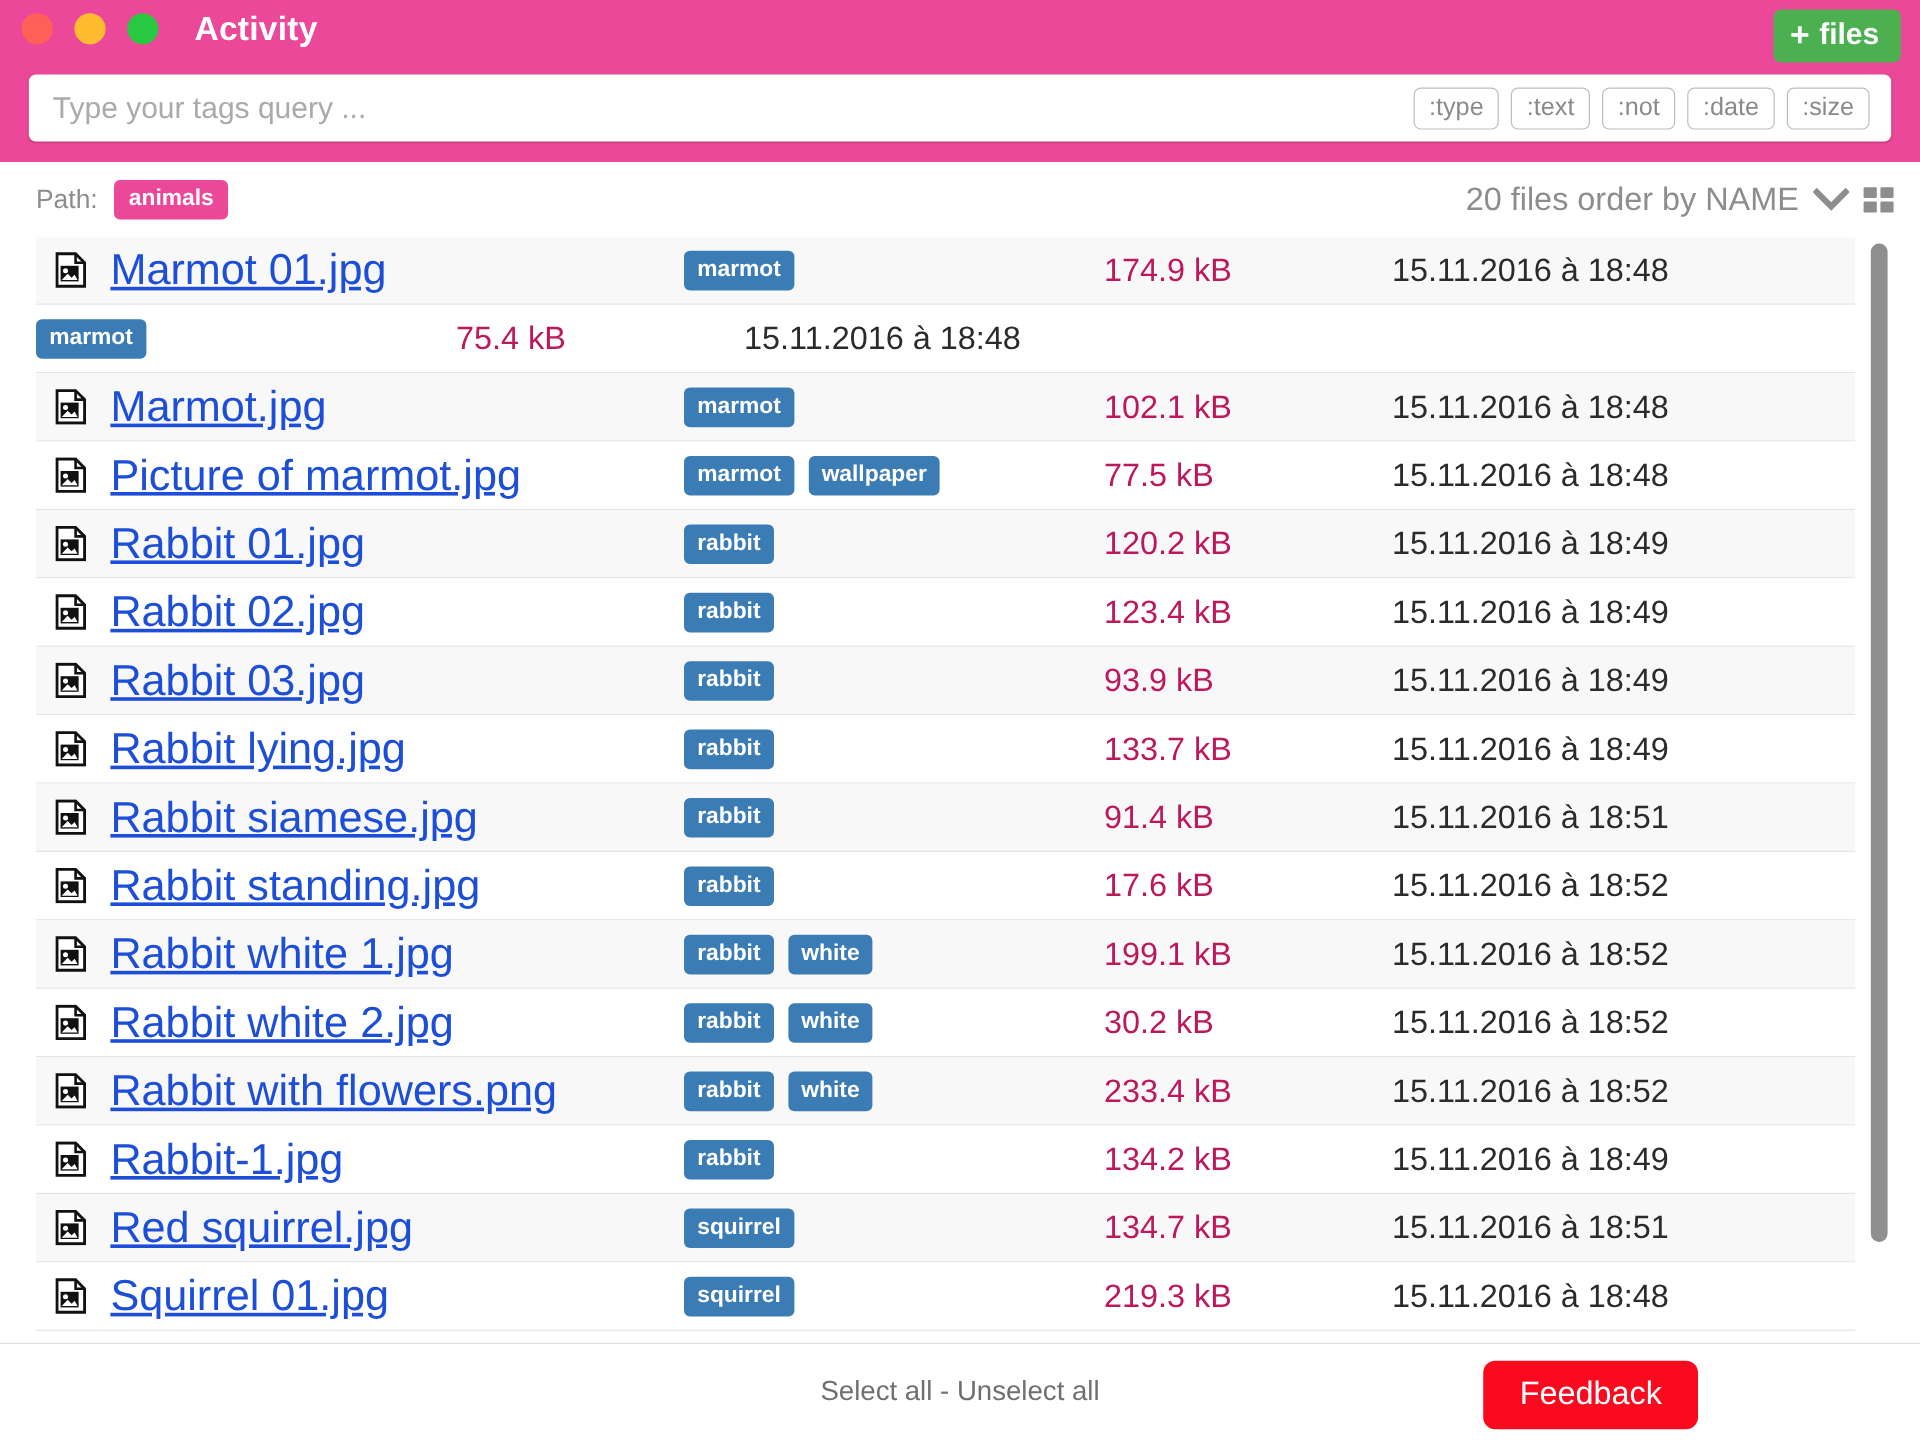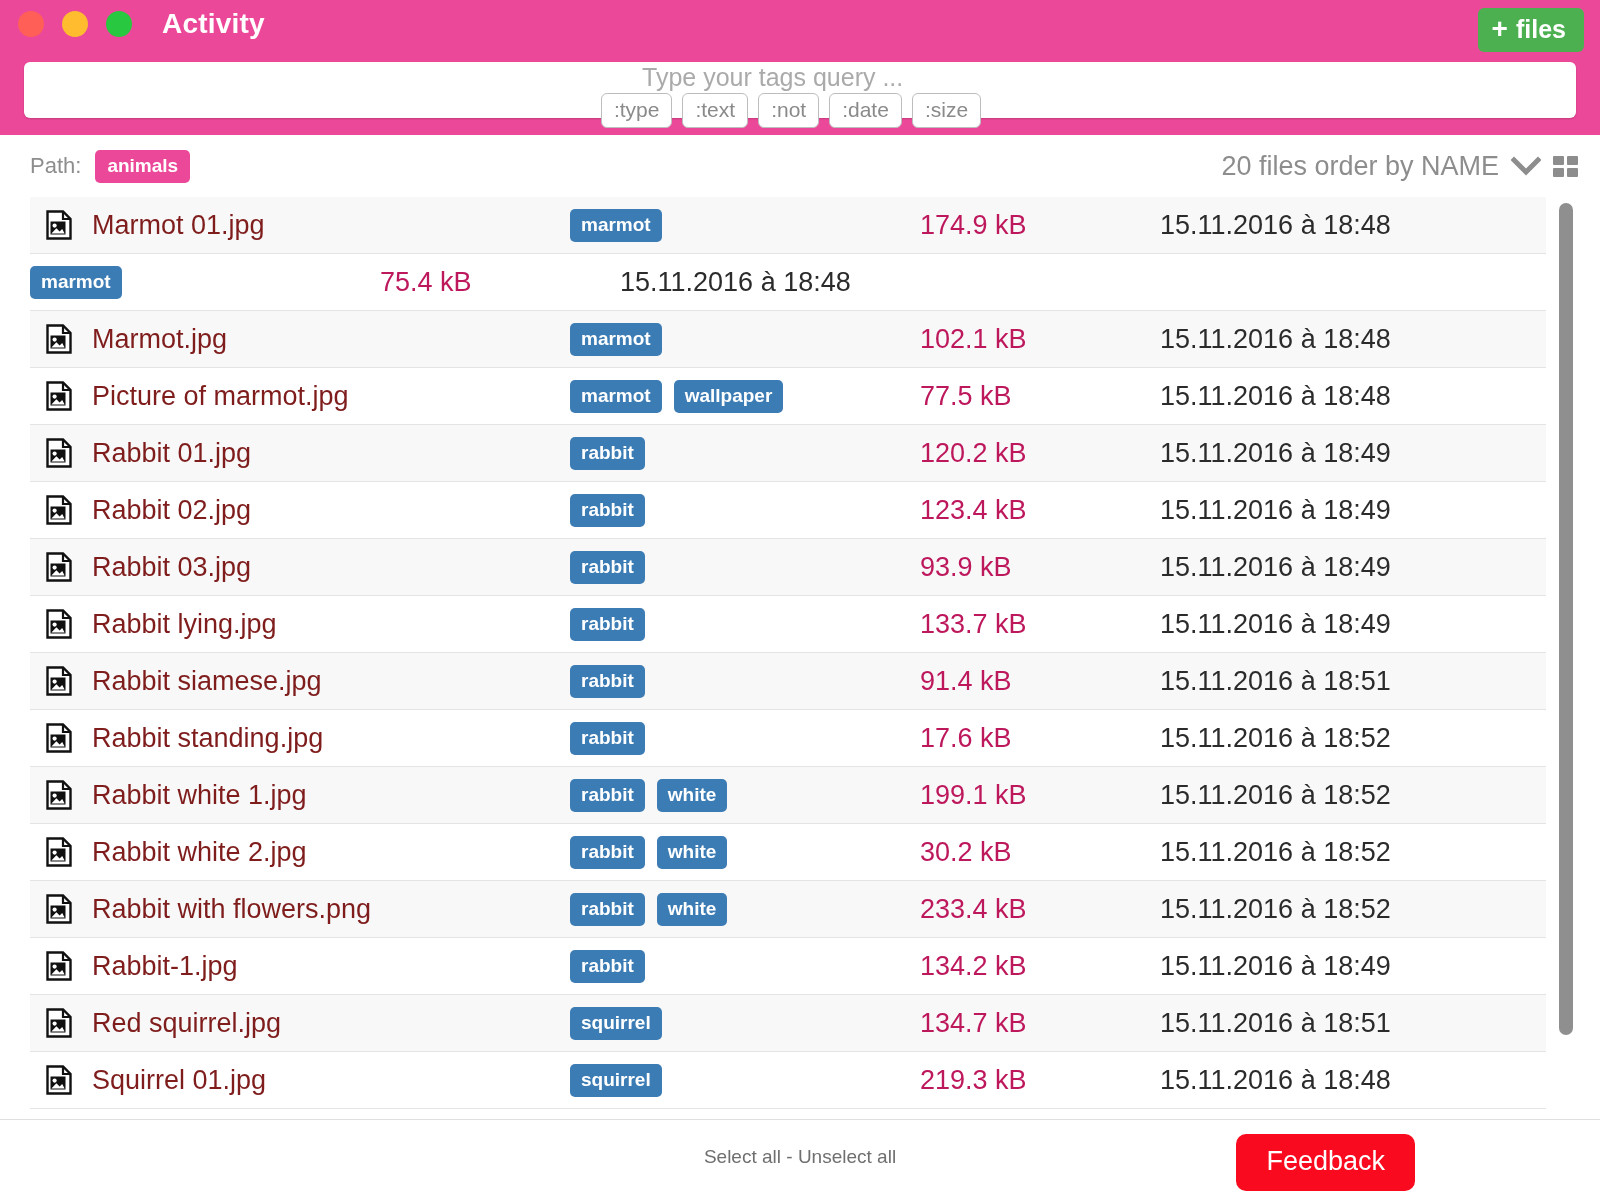--- a/index.html
+++ b/index.html
@@ -91,21 +91,20 @@
     right: 24px;
     top: 62px;
     height: 56px;
     background: #ffffff;
     border-radius: 6px;
     box-shadow: 0 1px 2px rgba(0,0,0,0.18);
     display: flex;
     align-items: center;
     padding: 0 12px 0 0;
     box-sizing: border-box;
-    flex-direction: column;
   }
   .search-input {
     flex: 1 1 auto;
     border: none;
     outline: none;
     font-size: 25px;
     color: #555;
     padding-left: 20px;
     background: transparent;
     font-family: "Liberation Sans", sans-serif;
@@ -215,23 +214,24 @@
     padding-left: 16px;
     box-sizing: border-box;
   }
   .file-icon {
     width: 26px;
     height: 30px;
     flex: 0 0 26px;
     margin-right: 20px;
   }
   .fname {
-    font-size: 27px;
-    color: #7f1d1d;
+    font-size: 36px;
+    color: #1d4ed8;
     white-space: nowrap;
+    text-decoration: underline;
   }
   .cell-tags {
     flex: 0 0 350px;
     width: 350px;
     display: flex;
     align-items: center;
     gap: 12px;
   }
   .tag {
     background: #3c7cb5;
@@ -282,21 +282,21 @@
     position: relative;
     height: 81px;
     border-top: 1px solid #e0e0e0;
     background: #ffffff;
   }
   .select-all {
     position: absolute;
     left: 50%;
     transform: translateX(-50%);
     top: 26px;
-    font-size: 19px;
+    font-size: 23px;
     color: #6f6f6f;
     white-space: nowrap;
   }
   .select-all span { cursor: pointer; }
   .sep { cursor: default; }
 
   .feedback-btn {
     position: absolute;
     right: 185px;
     top: 14px;

